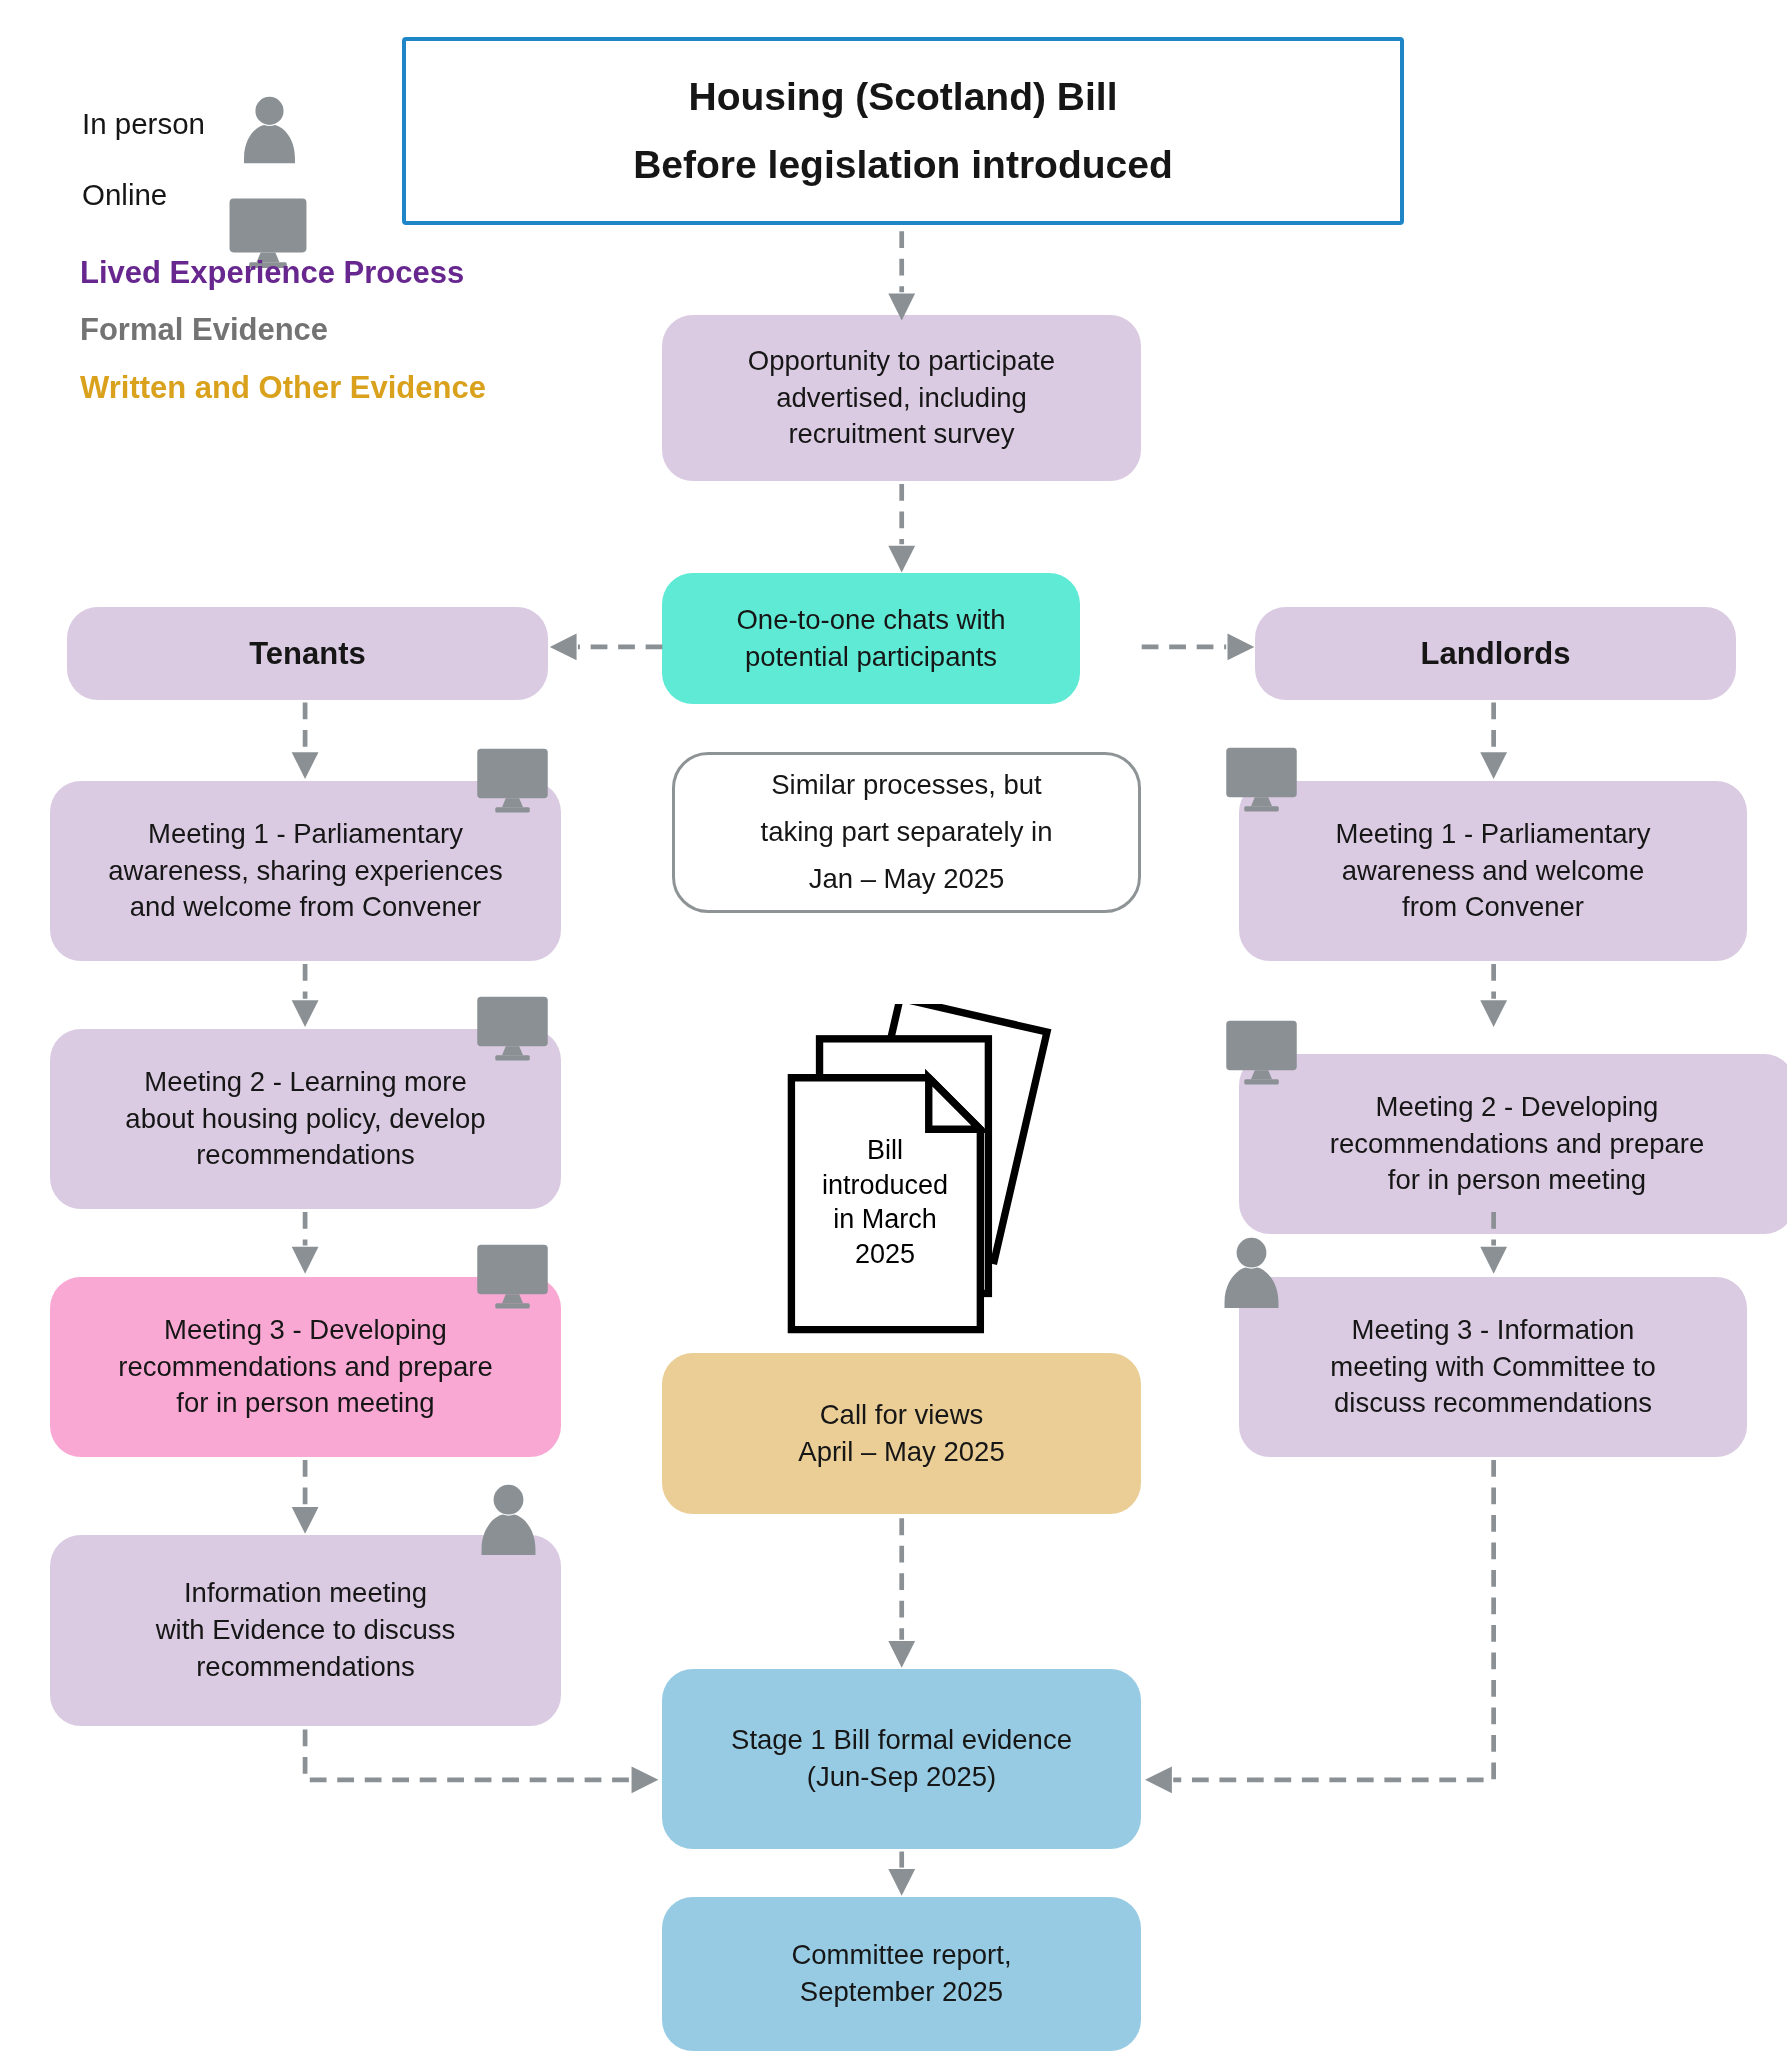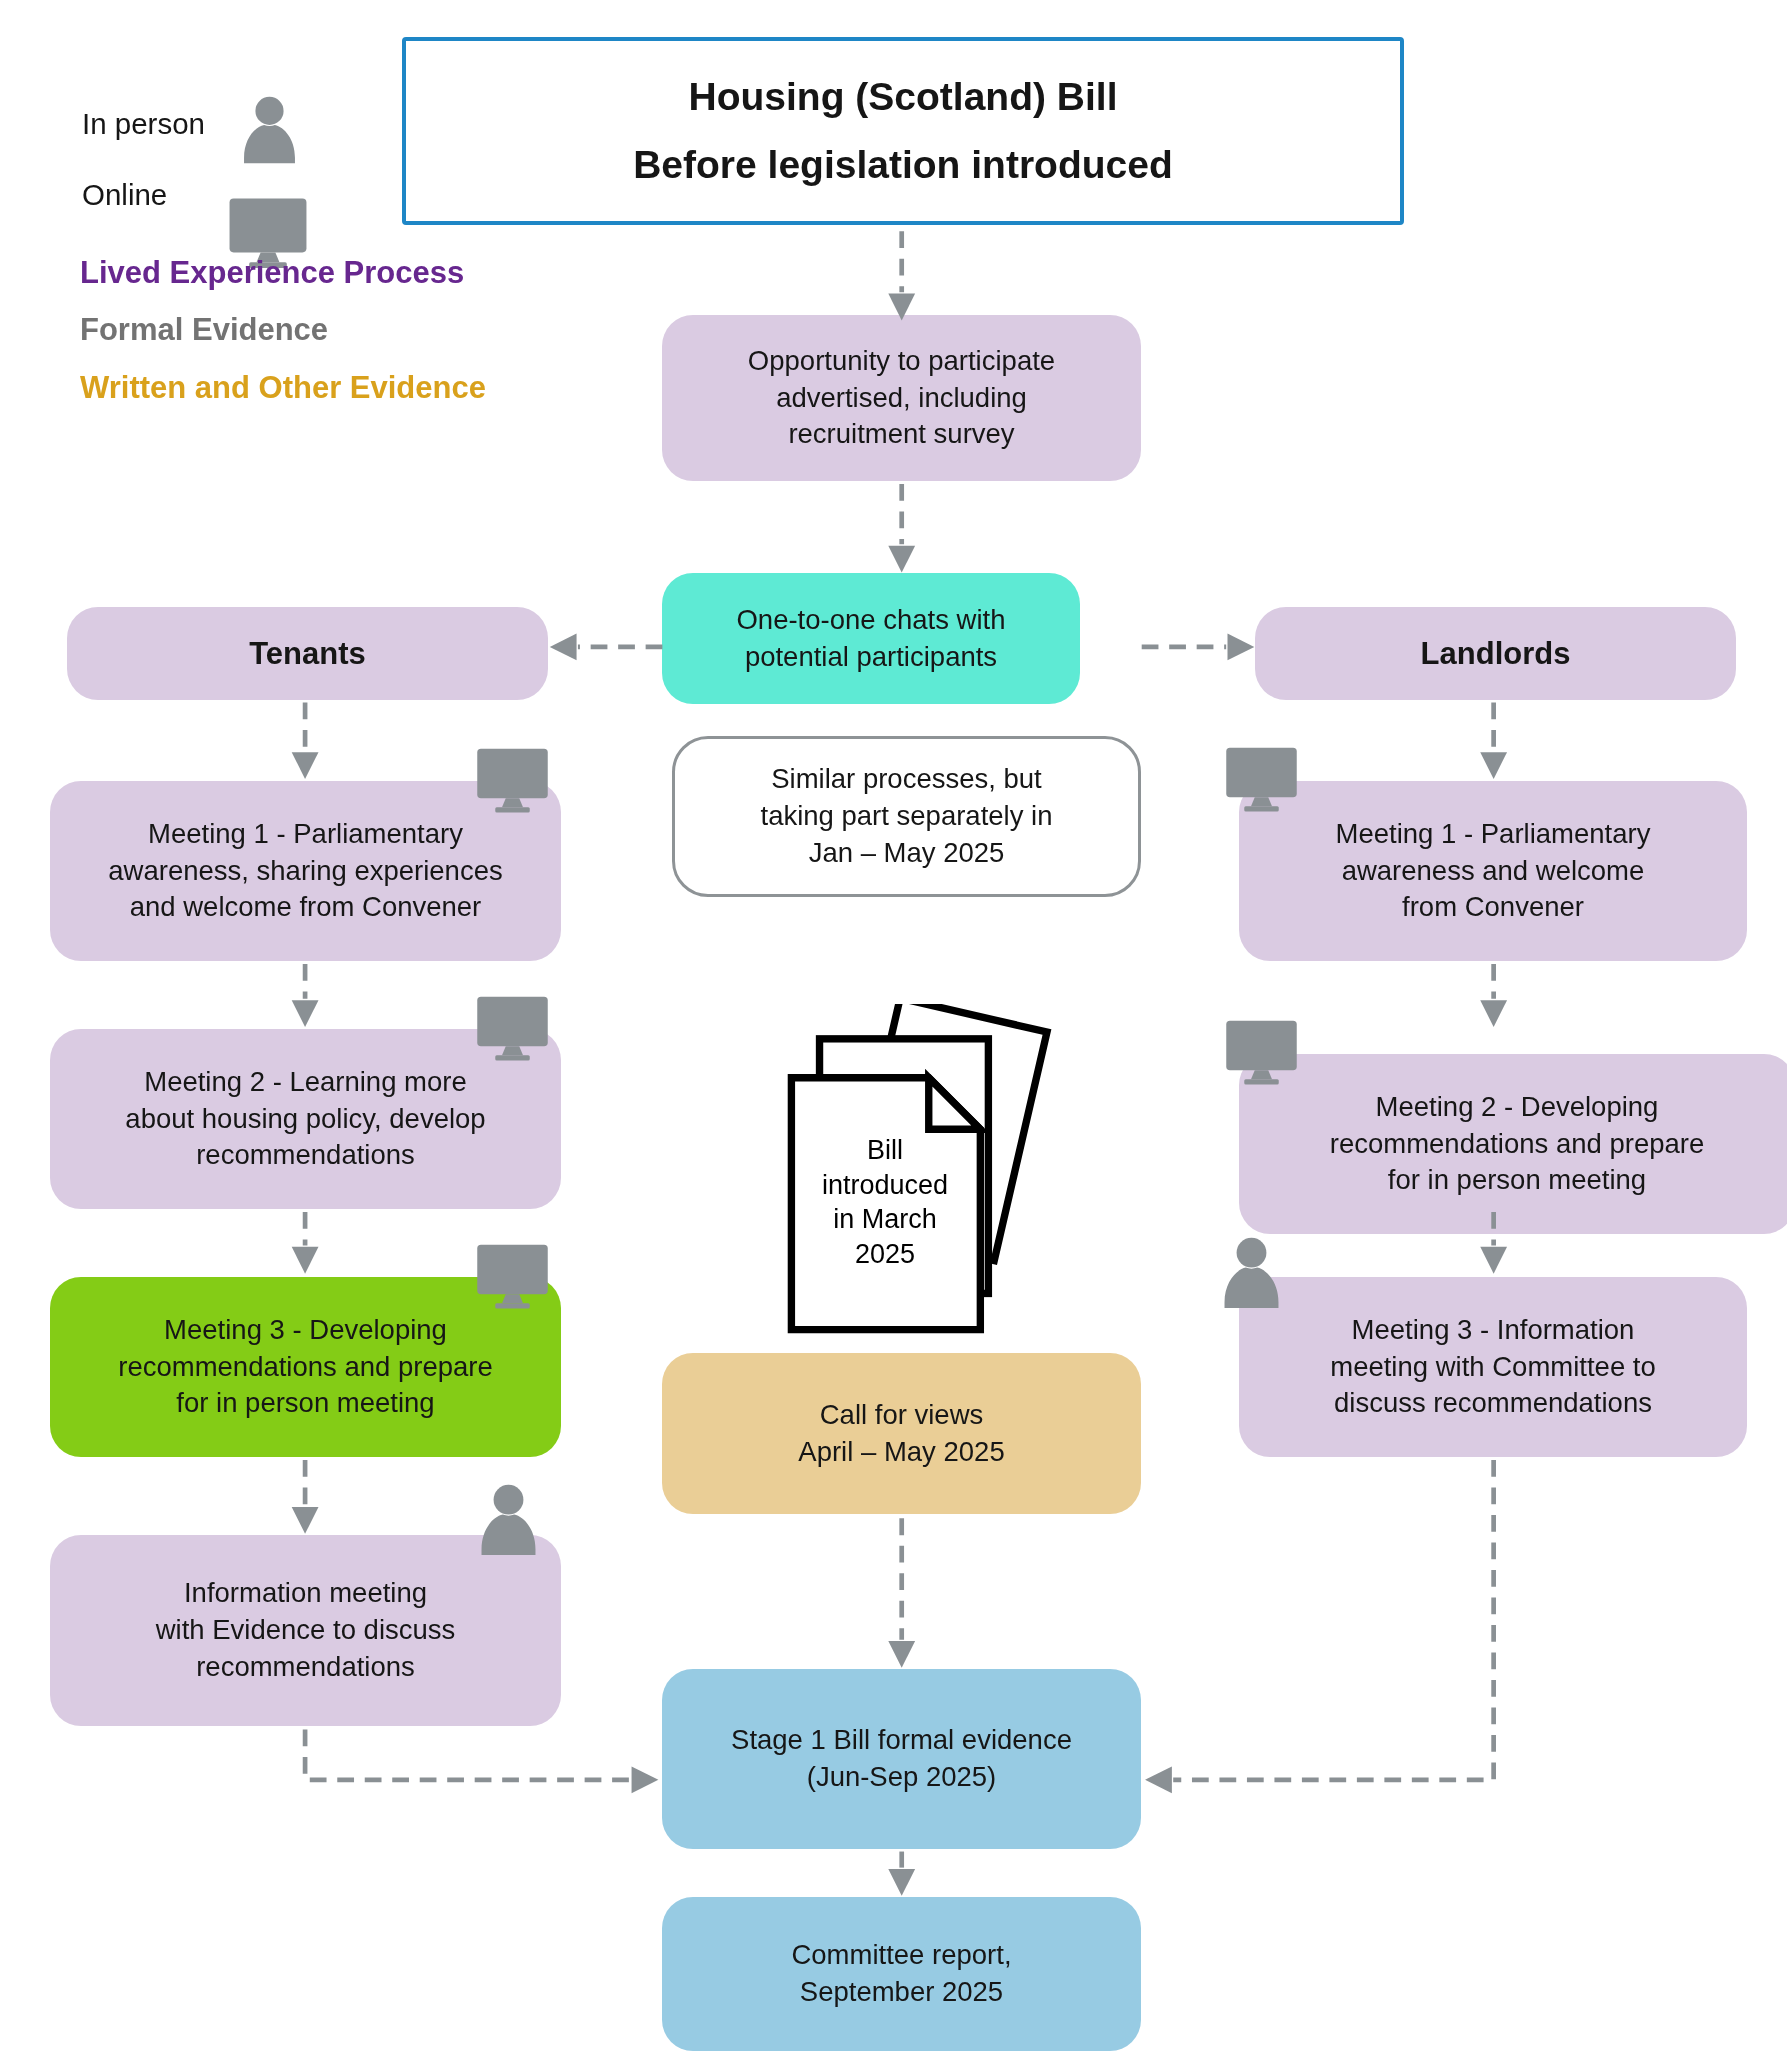--- a/index.html
+++ b/index.html
@@ -67,21 +67,21 @@
     <div>Opportunity to participate</div>
     <div>advertised, including</div>
     <div>recruitment survey</div>
   </div>
 
   <div class="box" style="left: 662px; top: 573px; width: 418px; height: 131px; background: #5eead4;">
     <div>One-to-one chats with</div>
     <div>potential participants</div>
   </div>
 
-  <div class="box note" style="left: 672px; top: 736px; width: 469px; height: 161px; box-sizing: border-box; border-color: rgb(142, 147, 150);">
+  <div class="box note" style="left: 672px; top: 752px; width: 469px; height: 161px; box-sizing: border-box; border-color: rgb(142, 147, 150); gap: 10px;">
     <div>Similar processes, but</div>
     <div>taking part separately in</div>
     <div>Jan – May 2025</div>
   </div>
 
   <div class="doc-wrap">
     <svg viewBox="0 0 420 500">
       <g fill="#ffffff" stroke="#000000" stroke-width="11">
         <rect x="150" y="12" width="225" height="350" transform="rotate(13 262 187)"></rect>
         <rect x="72" y="52" width="252" height="380"></rect>
@@ -135,21 +135,21 @@
           <rect x="3" y="3" width="94" height="66" rx="5"></rect>
           <path d="M41 69 h18 l5 12 h-28 z"></path>
           <rect x="27" y="81" width="46" height="7" rx="2"></rect>
         </svg>
     </span>
     <div>Meeting 2 - Learning more</div>
     <div>about housing policy, develop</div>
     <div>recommendations</div>
   </div>
 
-  <div class="box" style="left: 50px; top: 1277px; width: 511px; height: 180px; background: #84cc16;">
+  <div class="box" style="left: 50px; top: 1277px; width: 511px; height: 180px; background: #f9a8d4;">
     <span class="icon" style="right:10.7px;top:-35px;width:75px;height:67px;">
       <svg viewBox="0 0 100 88">
           <rect x="3" y="3" width="94" height="66" rx="5"></rect>
           <path d="M41 69 h18 l5 12 h-28 z"></path>
           <rect x="27" y="81" width="46" height="7" rx="2"></rect>
         </svg>
     </span>
     <div>Meeting 3 - Developing</div>
     <div>recommendations and prepare</div>
     <div>for in person meeting</div>

